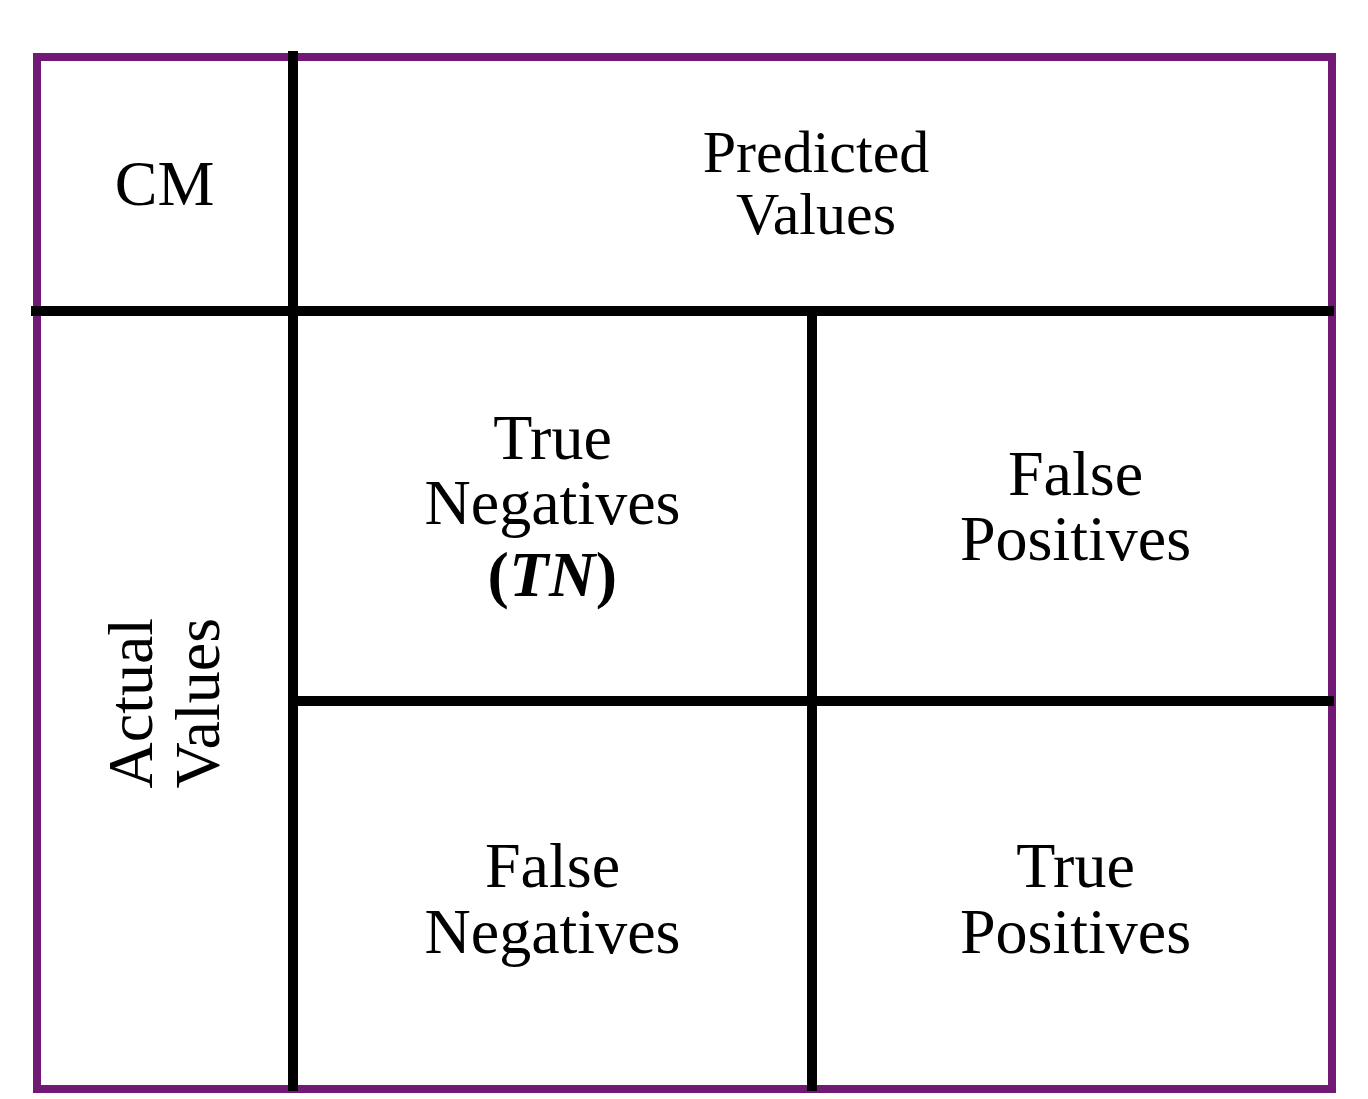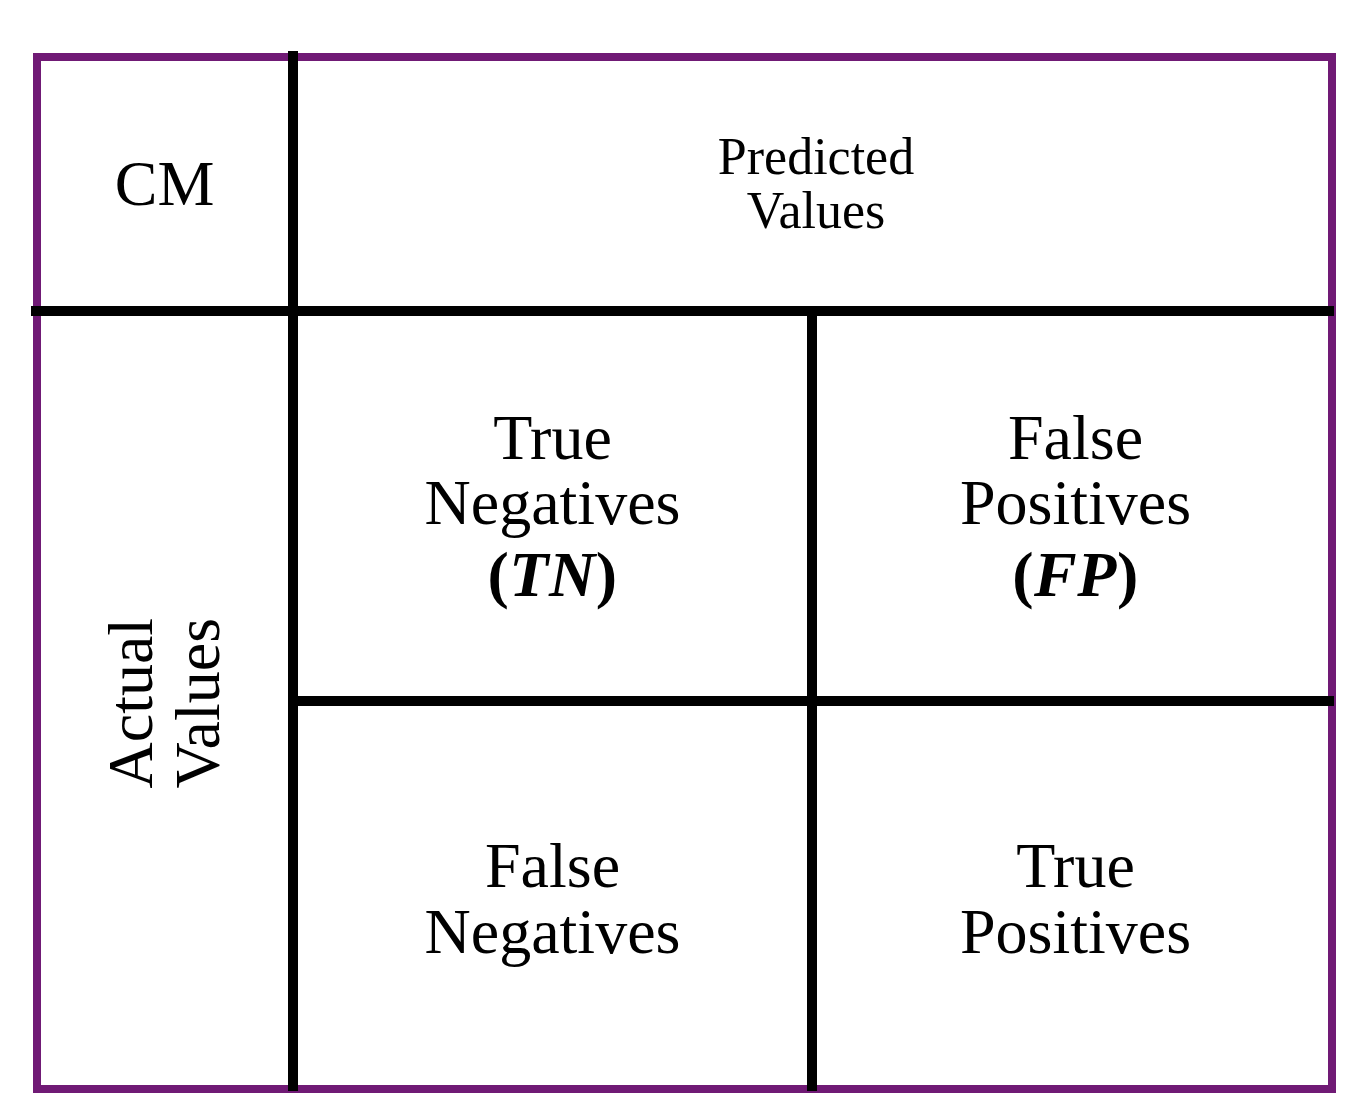--- a/index.html
+++ b/index.html
@@ -92,21 +92,21 @@
     top: 0;
     width: 247px;
     height: 245px;
   }
 
   .cell-header {
     left: 257px;
     top: 0;
     width: 1036px;
     height: 245px;
-    font-size: 52px;
+    font-size: 60px;
   }
   .cell-header .line { display: block; }
 
   .cell-rowlabel {
     left: 0;
     top: 255px;
     width: 247px;
     height: 775px;
   }
 
@@ -193,21 +193,20 @@
 
     <div class="cell cell-tn">
       <span class="line">True</span>
       <span class="line">Negatives</span>
       <span class="line abbr"><span class="paren">(</span><span>TN</span><span class="paren">)</span></span>
     </div>
 
     <div class="cell cell-fp">
       <span class="line">False</span>
       <span class="line">Positives</span>
-      <span class="line abbr"><span class="paren">(</span><span>FP</span><span class="paren">)</span></span>
     </div>
 
     <div class="cell cell-fn">
       <span class="line">False</span>
       <span class="line">Negatives</span>
     </div>
 
     <div class="cell cell-tp">
       <span class="line">True</span>
       <span class="line">Positives</span>

